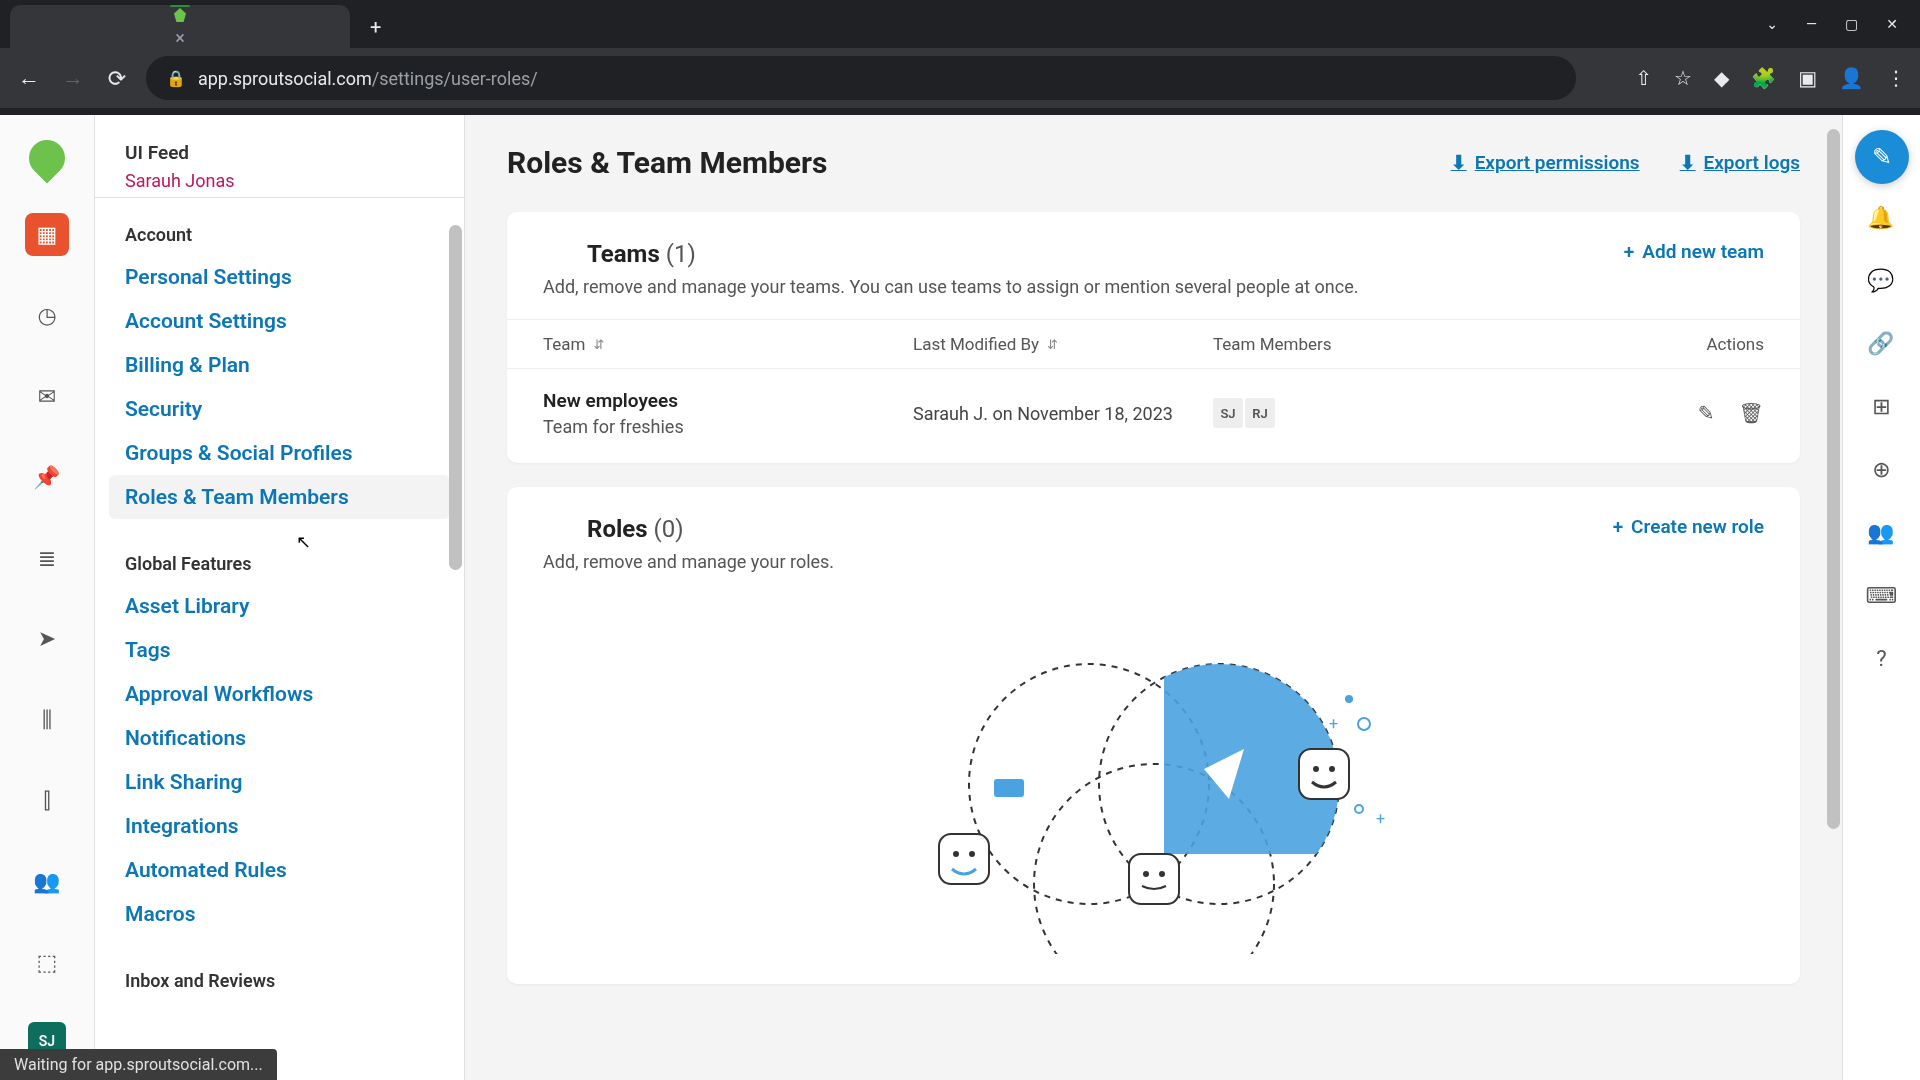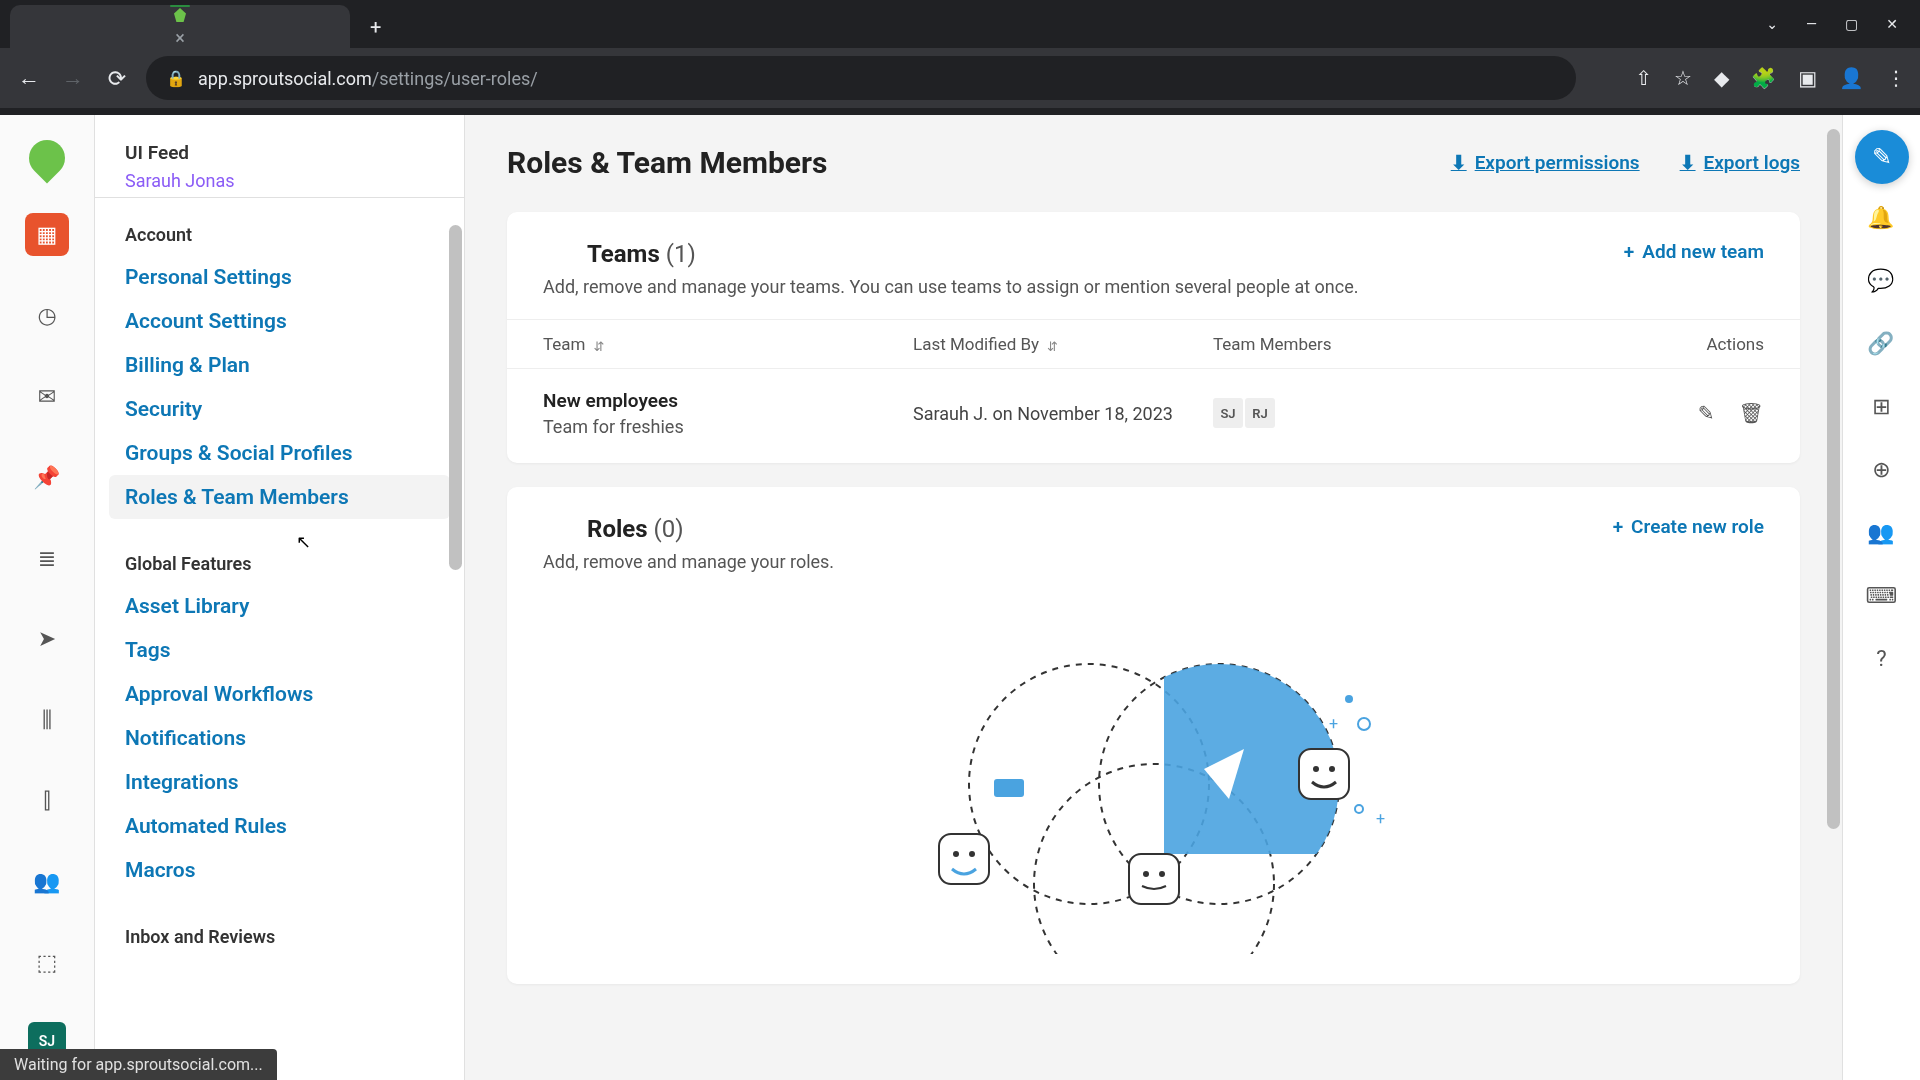--- a/index.html
+++ b/index.html
@@ -36,21 +36,21 @@
 .rail-logo::before { content: ""; position: absolute; width: 36px; height: 36px; background: #6cc24a; border-radius: 50% 50% 50% 0; transform: rotate(-45deg); }
 .rail-item { width: 44px; height: 44px; display: flex; align-items: center; justify-content: center; font-size: 22px; color: #555; cursor: pointer; border-radius: 8px; }
 .rail-item.active { background: #e8532d; color: #fff; }
 .rail-bottom { margin-top: auto; margin-bottom: 20px; }
 .rail-avatar { width: 38px; height: 38px; background: #0d6e5e; color: #fff; border-radius: 6px; display: flex; align-items: center; justify-content: center; font-size: 14px; font-weight: 600; }
 
 
 .settings-sidebar { width: 370px; background: #fff; border-right: 1px solid #e0e0e0; overflow-y: auto; position: relative; }
 .sidebar-header { padding: 26px 30px 6px; border-bottom: 1px solid #e0e0e0; }
 .sidebar-header h3 { font-size: 19px; font-weight: 600; color: #333; margin-bottom: 6px; }
-.sidebar-header p { font-size: 18px; color: #8b5cf6; }
+.sidebar-header p { font-size: 18px; color: #be185d; }
 .sidebar-section { padding: 18px 14px 8px; }
 .sidebar-section-title { font-size: 18px; font-weight: 600; color: #333; padding: 8px 16px 10px; }
 .sidebar-link { display: block; padding: 10px 16px; font-size: 21px; color: #0d77b5; font-weight: 600; cursor: pointer; border-radius: 6px; }
 .sidebar-link.selected { background: #f3f3f3; }
 .sidebar-scrollbar { position: absolute; right: 0; top: 0; width: 18px; height: 100%; }
 .sidebar-thumb { position: absolute; right: 2px; top: 110px; width: 13px; height: 345px; background: #c1c1c1; border-radius: 7px; }
 
 
 .main { flex: 1; background: #f4f4f4; padding: 0; overflow-y: auto; position: relative; }
 .main-header { display: flex; align-items: center; justify-content: space-between; padding: 30px 42px 22px; }
@@ -59,21 +59,21 @@
 .export-link { color: #0d77b5; font-size: 19px; font-weight: 600; display: flex; align-items: center; gap: 8px; cursor: pointer; text-decoration: underline; }
 
 .card { background: #fff; border-radius: 10px; margin: 10px 42px 24px; padding: 0; box-shadow: 0 1px 3px rgba(0,0,0,0.05); }
 .card-header { display: flex; justify-content: space-between; align-items: flex-start; padding: 28px 36px 22px; }
 .card-title { font-size: 24px; font-weight: 700; color: #222; margin-left: 44px; }
 .card-count { font-weight: 400; color: #555; }
 .card-desc { font-size: 18px; color: #555; margin-top: 8px; }
 .add-btn { color: #0d77b5; font-size: 19px; font-weight: 600; display: flex; align-items: center; gap: 8px; cursor: pointer; }
 
 .table-head { display: grid; grid-template-columns: 370px 300px 360px 1fr; padding: 14px 36px; border-top: 1px solid #eee; font-size: 17px; color: #555; }
-.th { display: flex; align-items: flex-end; gap: 8px; }
+.th { display: flex; align-items: center; gap: 8px; }
 .sort-icon { font-size: 13px; color: #888; }
 .th-actions { text-align: right; }
 .table-row { display: grid; grid-template-columns: 370px 300px 360px 1fr; padding: 20px 36px 26px; border-top: 1px solid #eee; align-items: center; }
 .team-name { font-size: 19px; font-weight: 600; color: #222; margin-bottom: 4px; }
 .team-desc { font-size: 18px; color: #555; }
 .modified { font-size: 18px; color: #444; }
 .member-chips { display: flex; gap: 2px; }
 .chip { width: 30px; height: 30px; background: #eee; color: #555; font-size: 13px; font-weight: 600; display: flex; align-items: center; justify-content: center; border-radius: 3px; }
 .row-actions { display: flex; justify-content: flex-end; gap: 24px; font-size: 20px; color: #555; }
 .row-actions span { cursor: pointer; }
@@ -169,20 +169,21 @@
       <a class="sidebar-link">Groups &amp; Social Profiles</a>
       <a class="sidebar-link selected">Roles &amp; Team Members</a>
     </div>
 
     <div class="sidebar-section">
       <div class="sidebar-section-title">Global Features</div>
       <a class="sidebar-link">Asset Library</a>
       <a class="sidebar-link">Tags</a>
       <a class="sidebar-link">Approval Workflows</a>
       <a class="sidebar-link">Notifications</a>
+      <a class="sidebar-link">Link Sharing</a>
       <a class="sidebar-link">Integrations</a>
       <a class="sidebar-link">Automated Rules</a>
       <a class="sidebar-link">Macros</a>
     </div>
 
     <div class="sidebar-section">
       <div class="sidebar-section-title">Inbox and Reviews</div>
     </div>
 
     <div class="sidebar-scrollbar">

